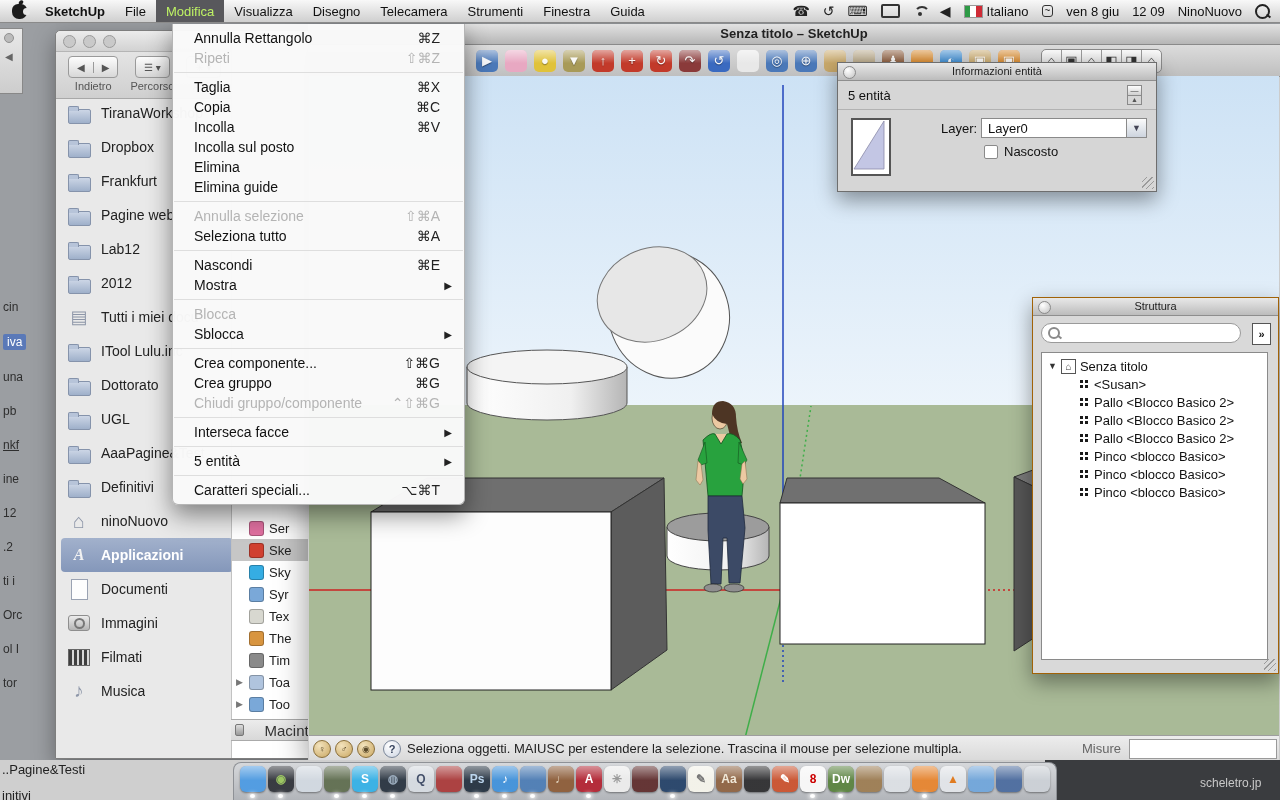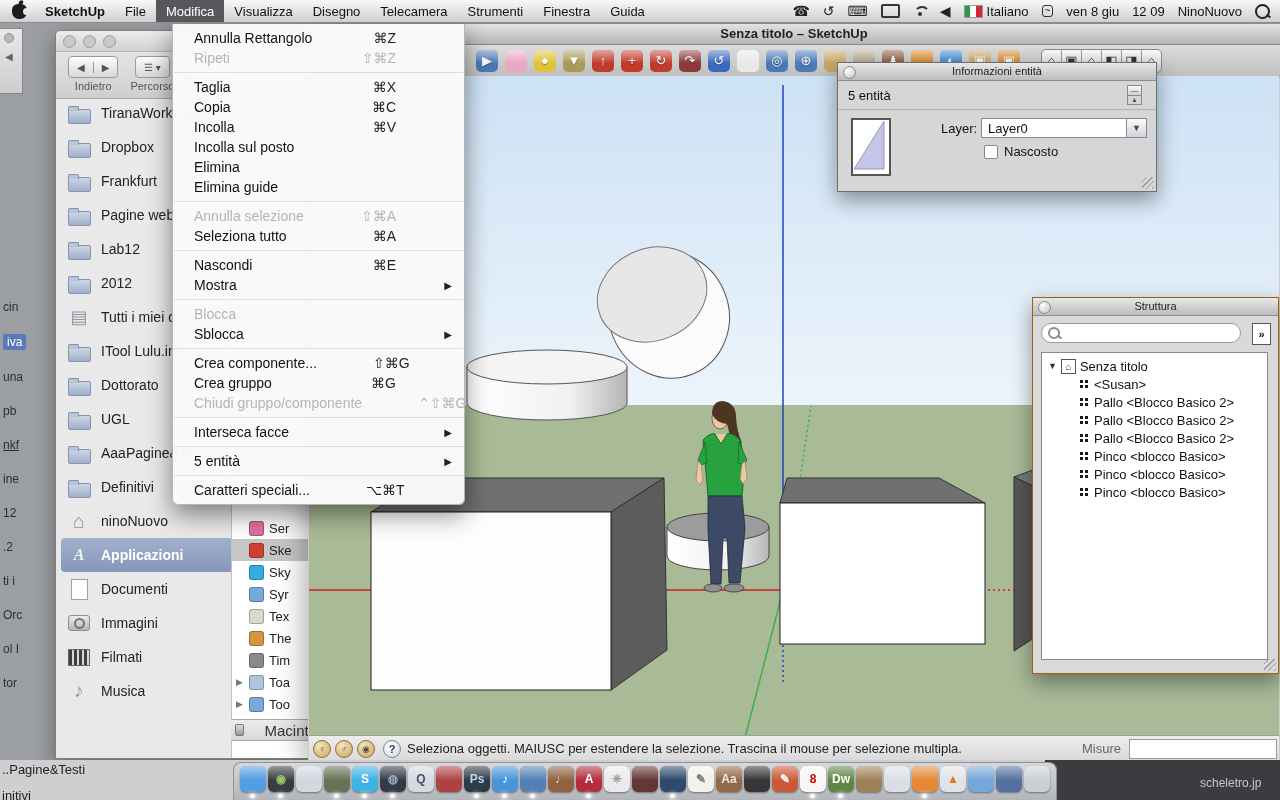--- a/index.html
+++ b/index.html
@@ -5,21 +5,21 @@
   html,body{margin:0;padding:0;width:1280px;height:800px;overflow:hidden;
     font-family:"Liberation Sans",sans-serif;background:#8f9296;}
   #screen{position:relative;width:1280px;height:800px;background:#9a9da1;}
 
   
   #menubar{position:absolute;left:0;top:0;width:1280px;height:22px;z-index:90;
     background:linear-gradient(#f8f8f8,#cfcfcf);border-bottom:1px solid #8a8a8a;
     display:flex;align-items:center;font-size:13px;color:#111;}
   .mb-item{padding:0 10px;height:22px;display:flex;align-items:center;}
   .mb-item.bold{font-weight:bold;}
-  .mb-item.active{background:#58585c;color:#ffffff;}
+  .mb-item.active{background:#58585c;color:#bef264;}
   .apple{width:15px;height:15px;background:#1c1c1c;border-radius:40% 40% 46% 46%;
     position:relative;margin:0 8px 0 12px;}
   .apple::before{content:"";position:absolute;right:-3px;top:4px;width:7px;height:7px;
     background:#e6e6e6;border-radius:50%;}
   .apple::after{content:"";position:absolute;left:7px;top:-4px;width:4px;height:5px;
     background:#1c1c1c;border-radius:60% 40% 60% 40%;transform:rotate(25deg);}
   #mb-right{margin-left:auto;display:flex;align-items:center;gap:13px;padding-right:10px;font-size:13px;}
   .mb-ico{color:#222;font-size:14px;line-height:22px;}
   .mb-display{width:15px;height:10px;border:2px solid #333;border-radius:2px;position:relative;}
   .wifi{width:14px;height:11px;position:relative;}
@@ -113,21 +113,21 @@
   .helpq{width:16px;height:16px;border-radius:50%;margin:0 6px 0 8px;flex:none;
     background:radial-gradient(circle at 35% 30%,#fff,#cdd5e2);border:1px solid #7a8699;
     display:flex;align-items:center;justify-content:center;font-size:11px;color:#33415c;font-weight:bold;}
   #misure-lab{margin-left:auto;color:#666;}
   #misure-box{width:146px;height:18px;background:#fff;border:1px solid #9a9a9a;margin:0 2px 0 8px;}
 
   
   #editmenu{position:absolute;left:172px;top:24px;width:291px;z-index:80;
     background:rgba(249,249,249,.98);border:1px solid #b5b5b5;border-top:none;
     border-radius:0 0 6px 6px;box-shadow:0 10px 25px rgba(0,0,0,.45);padding:4px 0;}
-  .mi{height:20px;display:flex;align-items:center;padding:0 12px 0 21px;font-size:14px;color:#111;gap:44px;}
+  .mi{height:20px;display:flex;align-items:center;padding:0 12px 0 21px;font-size:14px;color:#111;}
   .mi .mi-label{flex:1;white-space:nowrap;}
   .mi .mi-short{color:#222;margin-left:12px;}
   .mi .mi-arrow{color:#222;font-size:10px;margin-left:12px;}
   .mi.disabled .mi-label,.mi.disabled .mi-short{color:#b4b4b4;}
   .mi.sep{height:9px;padding:0 1px;}
   .mi.sep::before{content:"";width:100%;border-top:1px solid #dedede;}
 
   
   #entinfo{position:absolute;left:837px;top:62px;width:318px;height:128px;z-index:35;
     background:#d6d6d6;border:1px solid #6e6e6e;box-shadow:0 8px 20px rgba(0,0,0,.4);}

